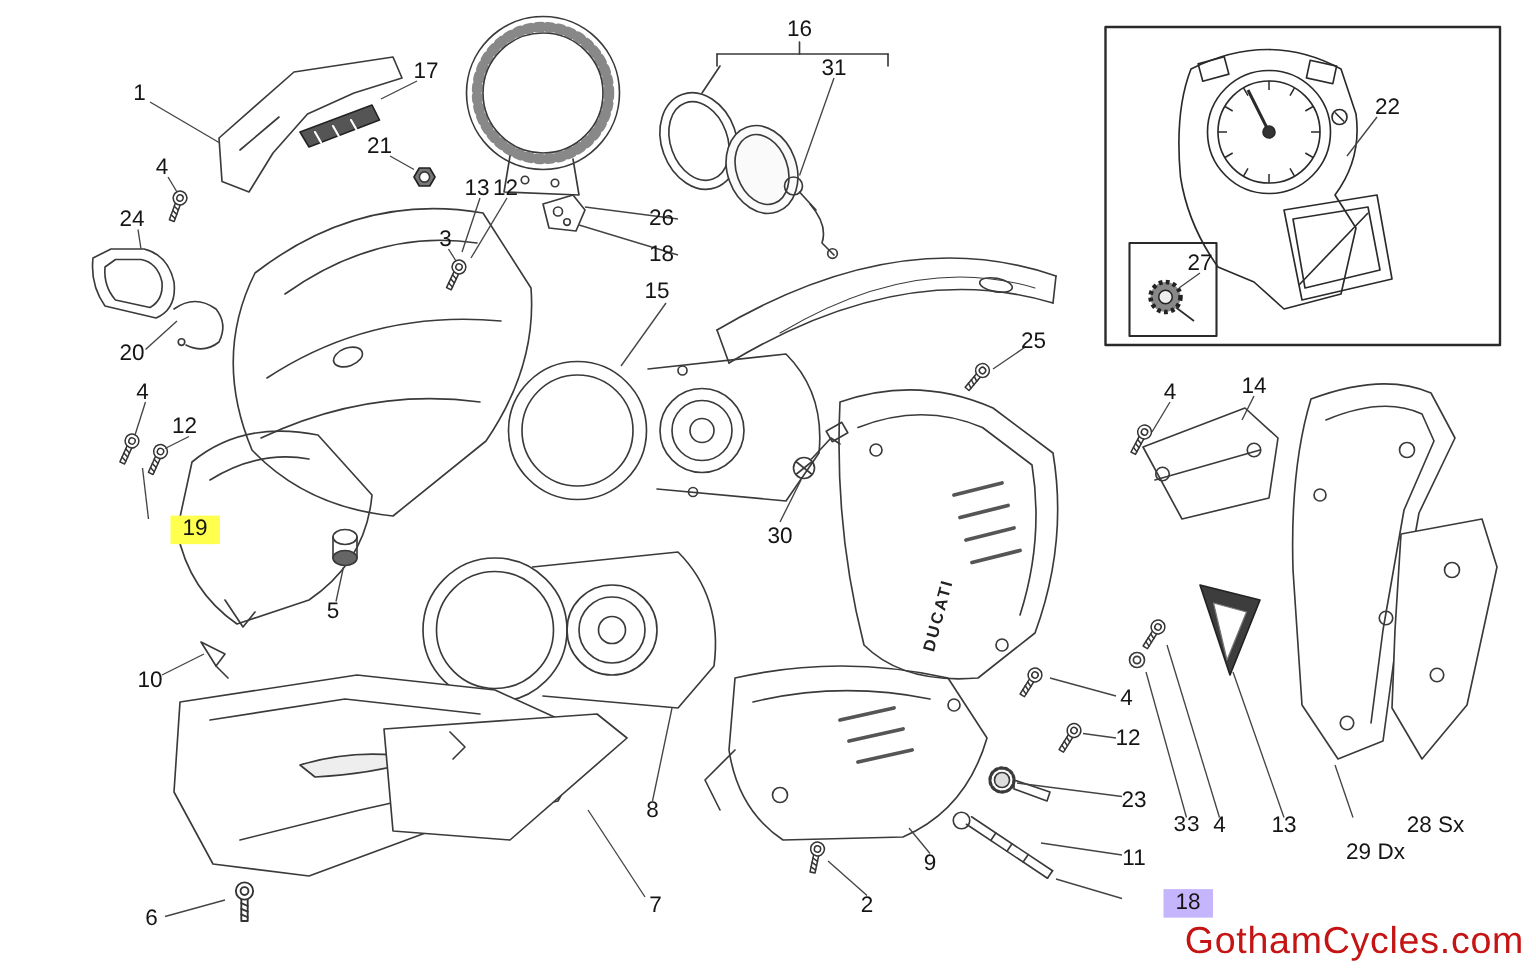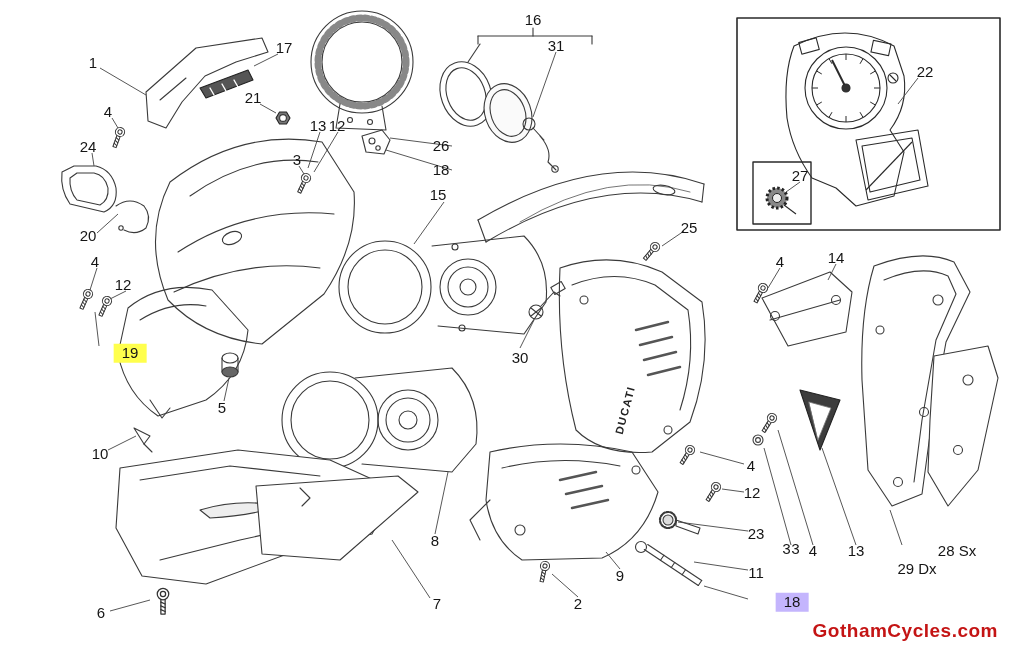--- a/index.html
+++ b/index.html
@@ -10,22 +10,22 @@
   }
   .stage { position:absolute; left:0; top:0; width:1024px; height:650px; }
   svg.art { position:absolute; left:0; top:0; }
   .callout-layer { position:absolute; left:0; top:0; width:1024px; height:650px; pointer-events:none; }
   .callout {
     position:absolute; transform:translate(-50%,-50%);
     font-size:15px; color:#151515; white-space:nowrap; line-height:1.1;
   }
   .callout.hl { padding:1px 8px;margin-left:35px; }
   .watermark {
-    position:absolute; right:26px; bottom:8px;
-    font-size:19px; font-weight:bold; letter-spacing:.5px;
+    position:absolute; right:8px; bottom:8px;
+    font-size:25px; font-weight:normal; letter-spacing:.5px;
   }
 </style>
 </head>
 <body style="background: rgb(255, 255, 255);">
 
 <div class="stage">
 
 <svg class="art" width="1024" height="650" viewBox="0 0 1024 650">
   <defs>
     <g id="screw-sym" stroke="#333" fill="#fff" stroke-width="1">

